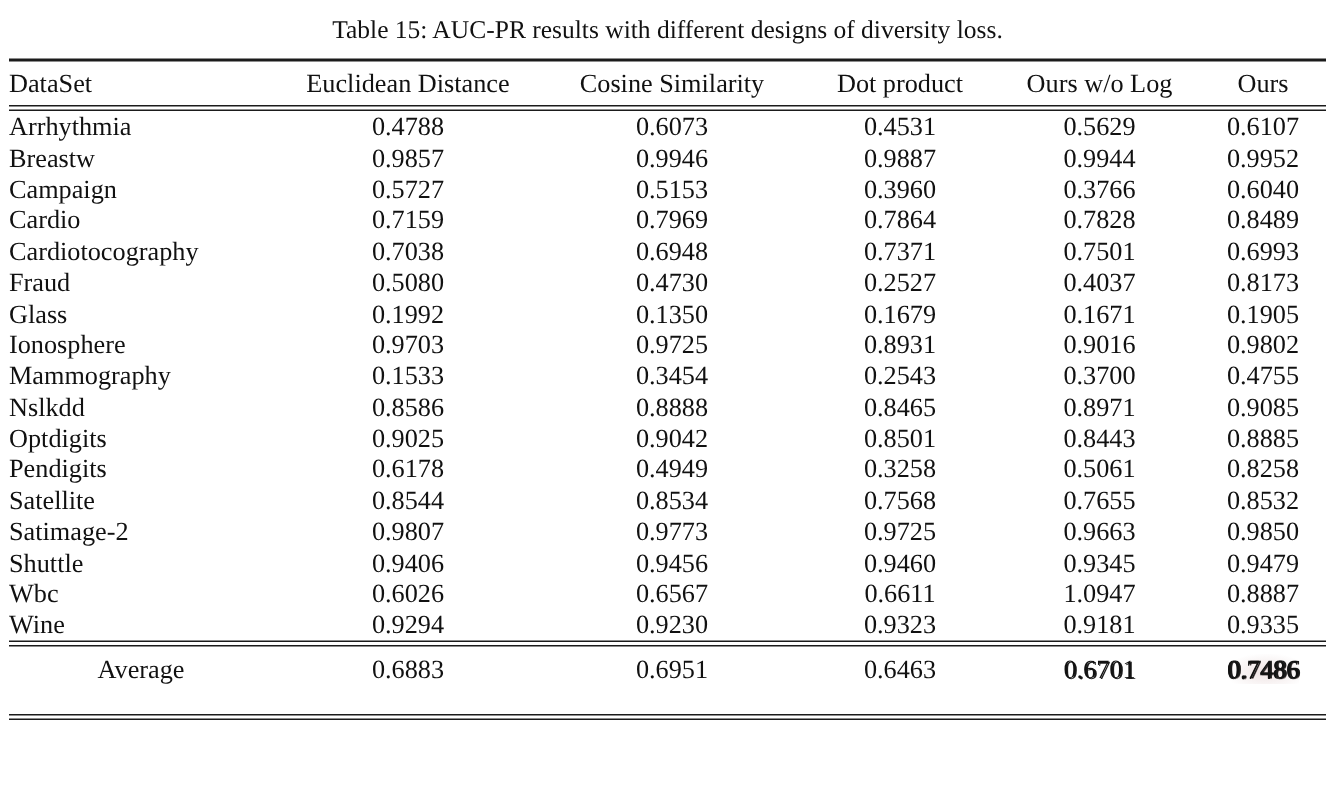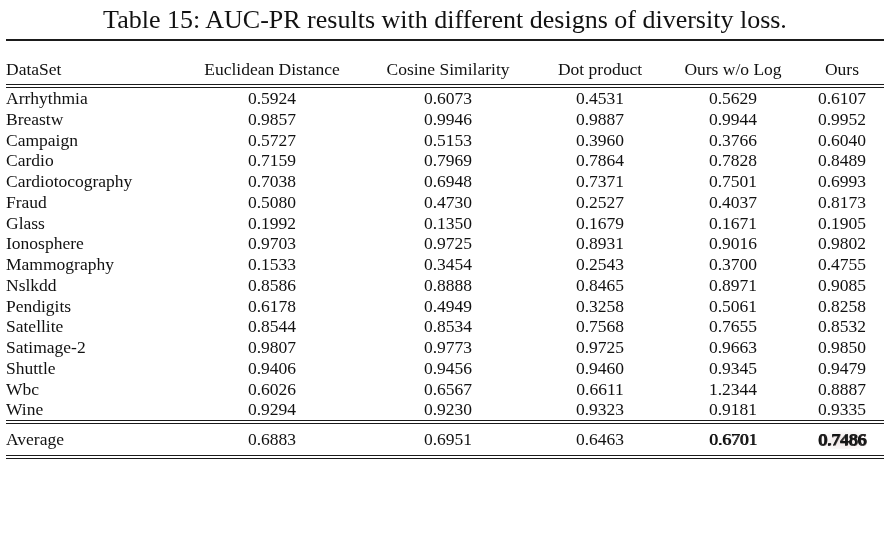--- a/index.html
+++ b/index.html
@@ -9,21 +9,21 @@
   }
   body {
     width: 890px;
     height: 533px;
     overflow: hidden;
     font-family: "Liberation Serif", "DejaVu Serif", serif;
     color: #111111;
   }
   .caption {
     text-align: center;
-    font-size: 26px;
+    font-size: 17px;
     line-height: 24px;
     margin-top: 8px;
     margin-bottom: 7px;
     white-space: nowrap;
   }
   table.results {
     width: 878px;
     margin-left: 6px;
     border-collapse: collapse;
     table-layout: fixed;
@@ -32,33 +32,34 @@
     border-bottom: 4px double #1b1b1b;
   }
   table.results th,
   table.results td {
     padding: 0;
     font-weight: normal;
     white-space: nowrap;
     overflow: hidden;
   }
   table.results thead th {
-    padding-top: 18px;
+    padding-top: 4px;
     padding-bottom: 5px;
     line-height: 20px;
     border-bottom: 4px double #1b1b1b;
   }
   table.results tbody td {
     line-height: 20.75px;
   }
   table.results tfoot td {
     border-top: 4px double #1b1b1b;
     padding-top: 5px;
-    padding-bottom: 6px;
+    padding-bottom: 20px;
     line-height: 20px;
+    text-align: center;
   }
   .col-left   { text-align: left; padding-left: 12px; }
   .col-center { text-align: center; }
   
   .smear-light {
     text-shadow: 0.9px 0.4px 0 #1b1b1b;
     margin-top: 28px;
   }
   .smear-heavy {
     text-shadow: 1.2px 0 0 #1b1b1b, 0 0.9px 0 #1b1b1b, 1.2px 0.9px 0 rgba(60,40,40,0.55);
@@ -86,21 +87,21 @@
           <th class="col-center">Euclidean Distance</th>
           <th class="col-center">Cosine Similarity</th>
           <th class="col-center">Dot product</th>
           <th class="col-center">Ours w/o Log</th>
           <th class="col-center">Ours</th>
         </tr>
     </thead>
     <tbody id="body-rows">
         <tr>
           <td class="col-left">Arrhythmia</td>
-          <td class="col-center">0.5924</td>
+          <td class="col-center">0.4788</td>
           <td class="col-center">0.6073</td>
           <td class="col-center">0.4531</td>
           <td class="col-center">0.5629</td>
           <td class="col-center">0.6107</td>
         </tr>
         <tr>
           <td class="col-left">Breastw</td>
           <td class="col-center">0.9857</td>
           <td class="col-center">0.9946</td>
           <td class="col-center">0.9887</td>
@@ -165,20 +166,28 @@
         </tr>
         <tr>
           <td class="col-left">Nslkdd</td>
           <td class="col-center">0.8586</td>
           <td class="col-center">0.8888</td>
           <td class="col-center">0.8465</td>
           <td class="col-center">0.8971</td>
           <td class="col-center">0.9085</td>
         </tr>
         <tr>
+          <td class="col-left">Optdigits</td>
+          <td class="col-center">0.9025</td>
+          <td class="col-center">0.9042</td>
+          <td class="col-center">0.8501</td>
+          <td class="col-center">0.8443</td>
+          <td class="col-center">0.8885</td>
+        </tr>
+        <tr>
           <td class="col-left">Pendigits</td>
           <td class="col-center">0.6178</td>
           <td class="col-center">0.4949</td>
           <td class="col-center">0.3258</td>
           <td class="col-center">0.5061</td>
           <td class="col-center">0.8258</td>
         </tr>
         <tr>
           <td class="col-left">Satellite</td>
           <td class="col-center">0.8544</td>
@@ -201,21 +210,21 @@
           <td class="col-center">0.9456</td>
           <td class="col-center">0.9460</td>
           <td class="col-center">0.9345</td>
           <td class="col-center">0.9479</td>
         </tr>
         <tr>
           <td class="col-left">Wbc</td>
           <td class="col-center">0.6026</td>
           <td class="col-center">0.6567</td>
           <td class="col-center">0.6611</td>
-          <td class="col-center">1.2344</td>
+          <td class="col-center">1.0947</td>
           <td class="col-center">0.8887</td>
         </tr>
         <tr>
           <td class="col-left">Wine</td>
           <td class="col-center">0.9294</td>
           <td class="col-center">0.9230</td>
           <td class="col-center">0.9323</td>
           <td class="col-center">0.9181</td>
           <td class="col-center">0.9335</td>
         </tr>

